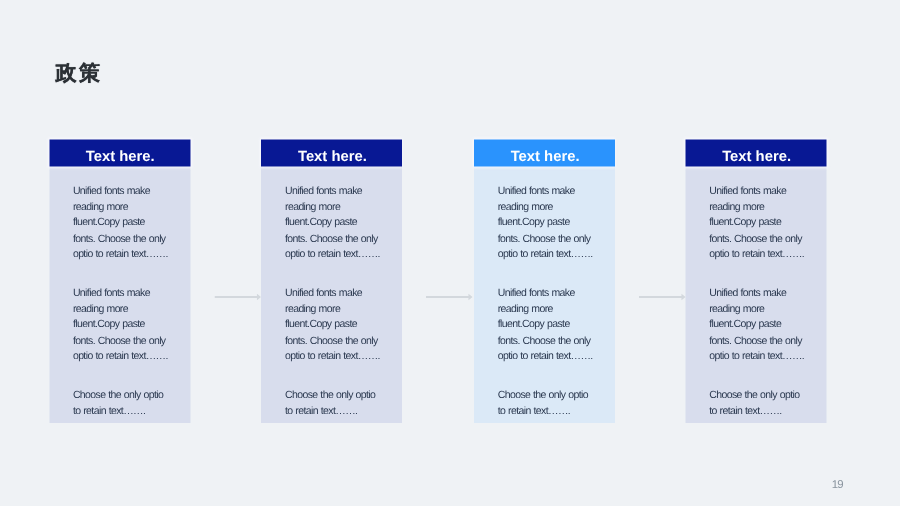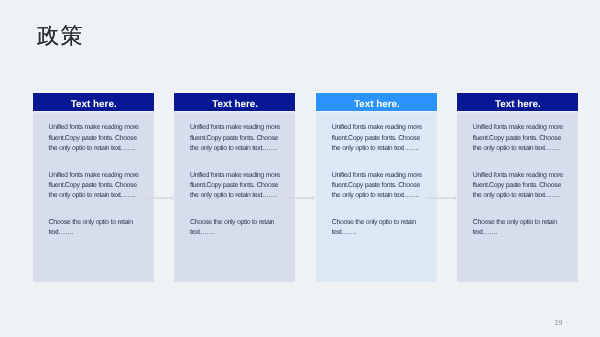--- a/index.html
+++ b/index.html
@@ -6,27 +6,27 @@
   body {
     width:600px; height:337px; overflow:hidden;
     background:#eff2f5;
     font-family:"Liberation Sans", sans-serif;
     -webkit-font-smoothing:antialiased;
     text-rendering:geometricPrecision;
   }
   .slide { position:relative; width:600px; height:337px; background:#eff2f5; overflow:hidden; transform:translateZ(0); }
 
   .title {
-    position:absolute; left:37px; top:26px;
-    font-size:22px; font-weight:400; color:#2b3035;
+    position:absolute; left:37px; top:38px;
+    font-size:14px; font-weight:700; color:#2b3035;
     letter-spacing:1.6px; line-height:20px;
     text-shadow:0 0 0.45px #2b3035;
   }
 
-  .card { position:absolute; top:93.4px; width:121px; }
+  .card { position:absolute; top:93.4px; width:94px; }
   .card-head {
     height:17.5px; position:relative; z-index:2;
     box-shadow:0 0 1.8px 0.8px rgba(250,250,255,0.9);
     color:#ffffff; font-size:9.9px; font-weight:700; letter-spacing:0px;
     text-align:center; line-height:18px;
   }
   .card-head span { position:relative; top:2.5px; left:0.6px; display:inline-block; }
   .card-body { height:171.3px; box-sizing:border-box; padding:12.55px 14.6px 0 16px; }
   .para {
     color:#2b3950; font-size:7.0px; line-height:10.43px;

